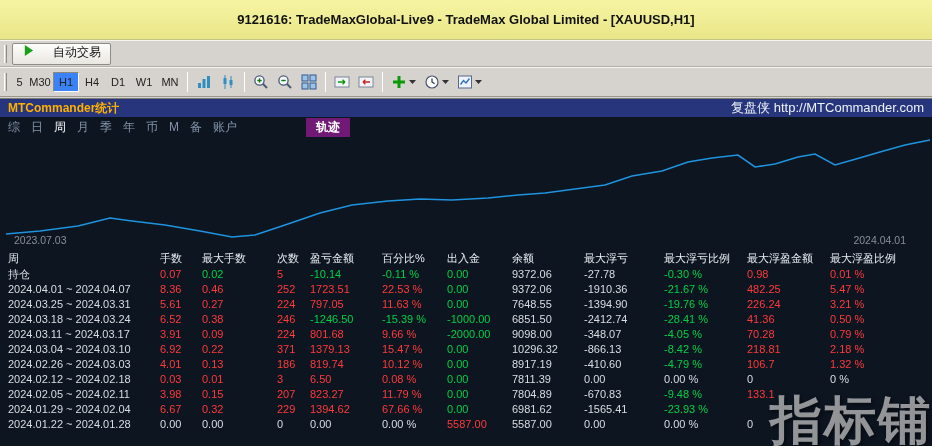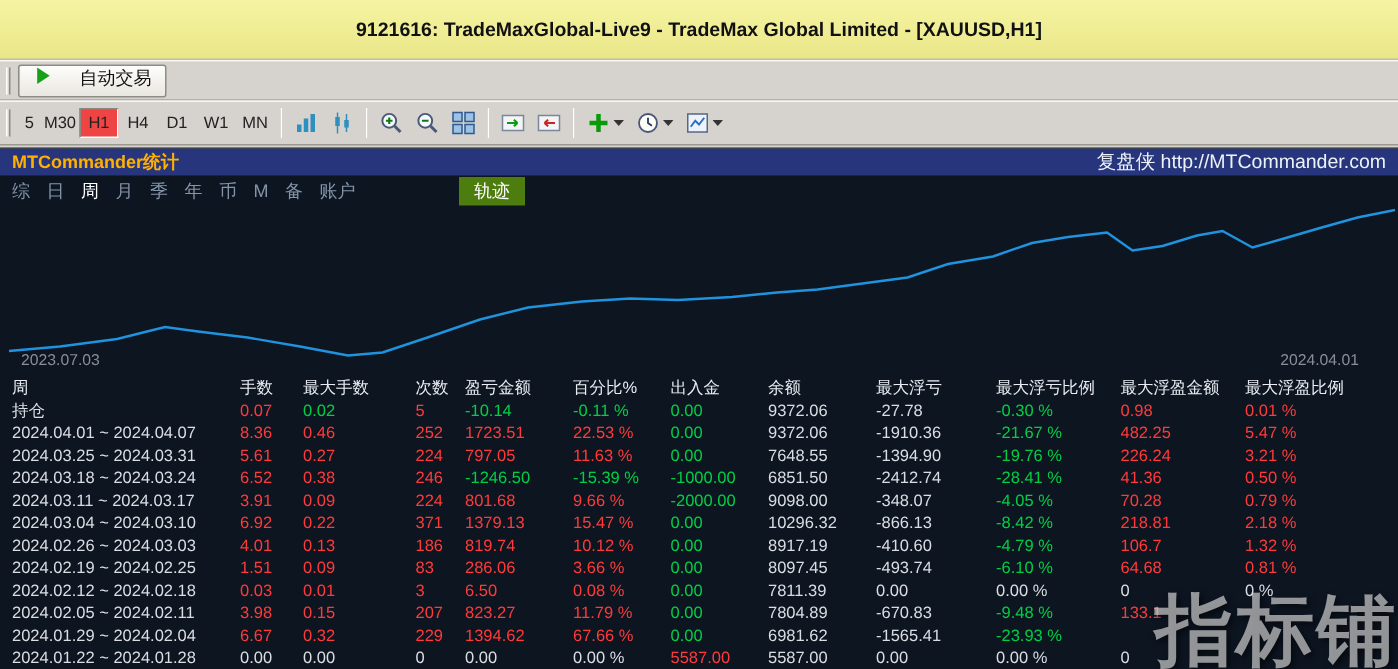--- a/index.html
+++ b/index.html
@@ -19,39 +19,39 @@
   .tb2 { height: 30px; border-top: 1px solid #f6f5f1; border-bottom: 1px solid #9a978f; padding: 0 2px; }
   .grip { width: 3px; height: 18px; margin: 0 5px 0 2px; border-left: 1px solid #ffffff;
           border-right: 1px solid #8f8c85; }
   .autotrade { display: inline-flex; align-items: flex-start; gap: 18px; height: 22px; padding: 0 9px;
                font-size: 12px; color: #111; background: linear-gradient(#fdfdfb, #e9e7e0);
                border: 1px solid #8f8c85; border-radius: 2px; font-family: inherit; }
   .tf-group { display: inline-flex; align-items: center; }
   .tf { min-width: 26px; height: 20px; font-size: 11px; color: #222; background: transparent;
         border: 1px solid transparent; text-align: center; font-family: inherit; }
   .tf.partial { min-width: 15px; padding: 0 2px; }
-  .tf.sel { background: #ef4444; border: 1px solid; border-color: #8a877f #ffffff #ffffff #8a877f; }
+  .tf.sel { background: #3b82f6; border: 1px solid; border-color: #8a877f #ffffff #ffffff #8a877f; }
   .sep { width: 1px; height: 20px; background: #9a978f; border-right: 1px solid #ffffff; margin: 0 4px; }
   .icon-btn { display: inline-flex; align-items: center; justify-content: center; gap: 2px;
               height: 22px; min-width: 24px; padding: 0 3px; background: transparent;
               border: 1px solid transparent; }
   .ic { display: inline-flex; align-items: center; }
 
   
   .panel { position: absolute; left: 0; top: 98px; width: 932px; height: 348px;
            background: #0d1521; overflow: hidden; border-top: 1px solid #7d7a74; }
   .panel-header { height: 18px; background: #26357c; display: flex; align-items: center;
                   justify-content: space-between; padding: 0 8px; }
   .panel-title { color: #ffb000; font-size: 12px; font-weight: bold; }
   .panel-link { color: #eef2f8; font-size: 13px; }
   .tabs { height: 20px; display: flex; align-items: center; padding-left: 8px; font-size: 12px;
           color: #8494aa; }
   .tab { margin-right: 11px; }
   .tab.sel { color: #ffffff; }
-  .trace { margin-left: 58px; background: #4d7c0f; color: #ffffff; font-size: 12px; padding: 1px 10px; }
+  .trace { margin-left: 58px; background: #701a75; color: #ffffff; font-size: 12px; padding: 1px 10px; font-weight: bold; }
   .chart { position: relative; width: 932px; height: 112px; }
   .chart svg { display: block; width: 932px; height: 112px; }
   .date-label { position: absolute; font-size: 10.5px; color: #888f99; }
   .date-start { left: 14px; bottom: 3px; }
   .date-end { right: 26px; bottom: 3px; }
 
   .stats { width: 932px; border-collapse: collapse; table-layout: fixed; font-size: 11px; }
   .stats th { font-weight: normal; color: #e9edf2; text-align: left; height: 18px;
               white-space: nowrap; overflow: hidden; padding: 0; vertical-align: middle; }
   .stats td { height: 15px; line-height: 15px; text-align: left; white-space: nowrap;
@@ -343,34 +343,20 @@
             <td class="r">819.74</td>
             <td class="r">10.12 %</td>
             <td class="g">0.00</td>
             <td class="w">8917.19</td>
             <td class="w">-410.60</td>
             <td class="g">-4.79 %</td>
             <td class="r">106.7</td>
             <td class="r">1.32 %</td>
           </tr>
           <tr>
-            <td class="lbl">2024.02.19 ~ 2024.02.25</td>
-            <td class="r">1.51</td>
-            <td class="r">0.09</td>
-            <td class="r">83</td>
-            <td class="r">286.06</td>
-            <td class="r">3.66 %</td>
-            <td class="g">0.00</td>
-            <td class="w">8097.45</td>
-            <td class="w">-493.74</td>
-            <td class="g">-6.10 %</td>
-            <td class="r">64.68</td>
-            <td class="r">0.81 %</td>
-          </tr>
-          <tr>
             <td class="lbl">2024.02.12 ~ 2024.02.18</td>
             <td class="r">0.03</td>
             <td class="r">0.01</td>
             <td class="r">3</td>
             <td class="r">6.50</td>
             <td class="r">0.08 %</td>
             <td class="g">0.00</td>
             <td class="w">7811.39</td>
             <td class="w">0.00</td>
             <td class="w">0.00 %</td>

